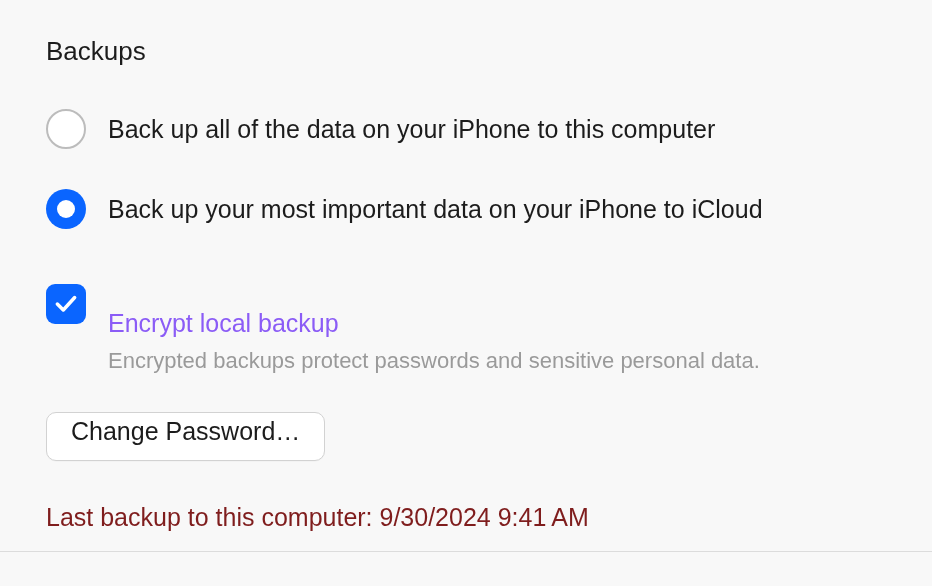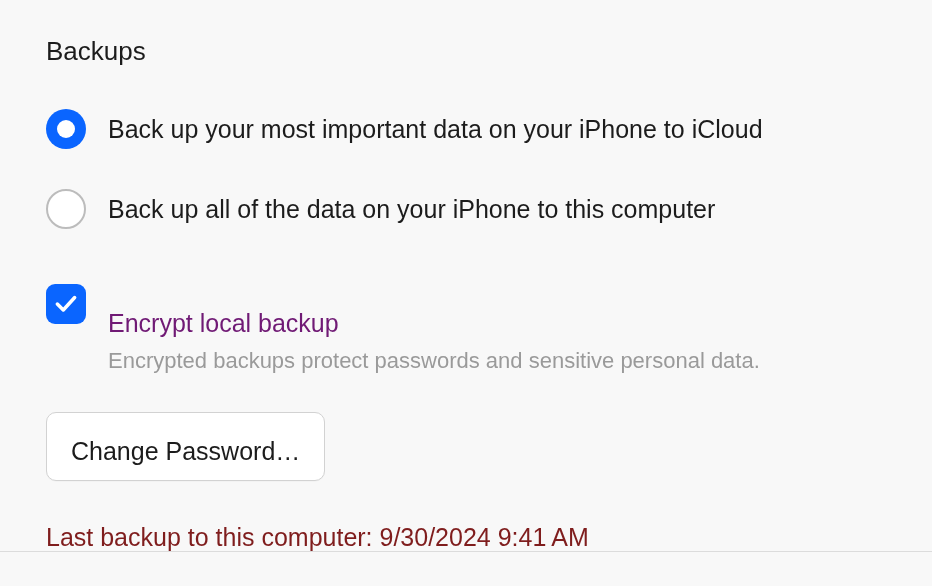--- a/index.html
+++ b/index.html
@@ -70,34 +70,34 @@
       position: relative;
       cursor: pointer;
     }
     .checkbox svg {
       position: absolute;
       top: 50%; left: 50%;
       transform: translate(-50%, -52%);
     }
     .checkbox-label {
       font-size: 25px;
-      color: #701a75;
+      color: #8b5cf6;
       margin-top: 40px;
     }
     .checkbox-desc {
       margin-left: 62px;
       margin-top: 10px;
       font-size: 22px;
       color: #9a9a9a;
       white-space: nowrap;
     }
     .button {
       display: inline-block;
       margin-top: 38px;
-      padding: 24px 24px 14px 24px;
+      padding: 4px 24px 14px 24px;
       font-size: 25px;
       color: #1c1c1c;
       background: #fff;
       border: 1px solid #d2d2d2;
       border-radius: 10px;
       cursor: pointer;
       box-shadow: 0 1px 0 rgba(0,0,0,0.02);
     }
     .status-line {
       margin-top: 42px;
@@ -113,27 +113,27 @@
     }
   </style>
 </head>
 <body>
 
 <div class="panel">
 
   <div class="section-title">Backups</div>
 
   <div class="radio-row">
-    <div class="radio selected"></div>
-    <div class="radio-label">Back up your most important data on your iPhone to iCloud</div>
+    <div class="radio unselected"></div>
+    <div class="radio-label">Back up all of the data on your iPhone to this computer</div>
   </div>
 
   <div class="radio-row">
-    <div class="radio unselected"></div>
-    <div class="radio-label">Back up all of the data on your iPhone to this computer</div>
+    <div class="radio selected"></div>
+    <div class="radio-label">Back up your most important data on your iPhone to iCloud</div>
   </div>
 
   <div class="checkbox-row">
     <div class="checkbox">
       <svg width="26" height="26" viewBox="0 0 24 24" fill="none">
         <path d="M4 12.5 L9.5 18 L20 6.5" stroke="#ffffff" stroke-width="3.2" stroke-linecap="round" stroke-linejoin="round"></path>
       </svg>
     </div>
     <div class="checkbox-label">Encrypt local backup</div>
   </div>

